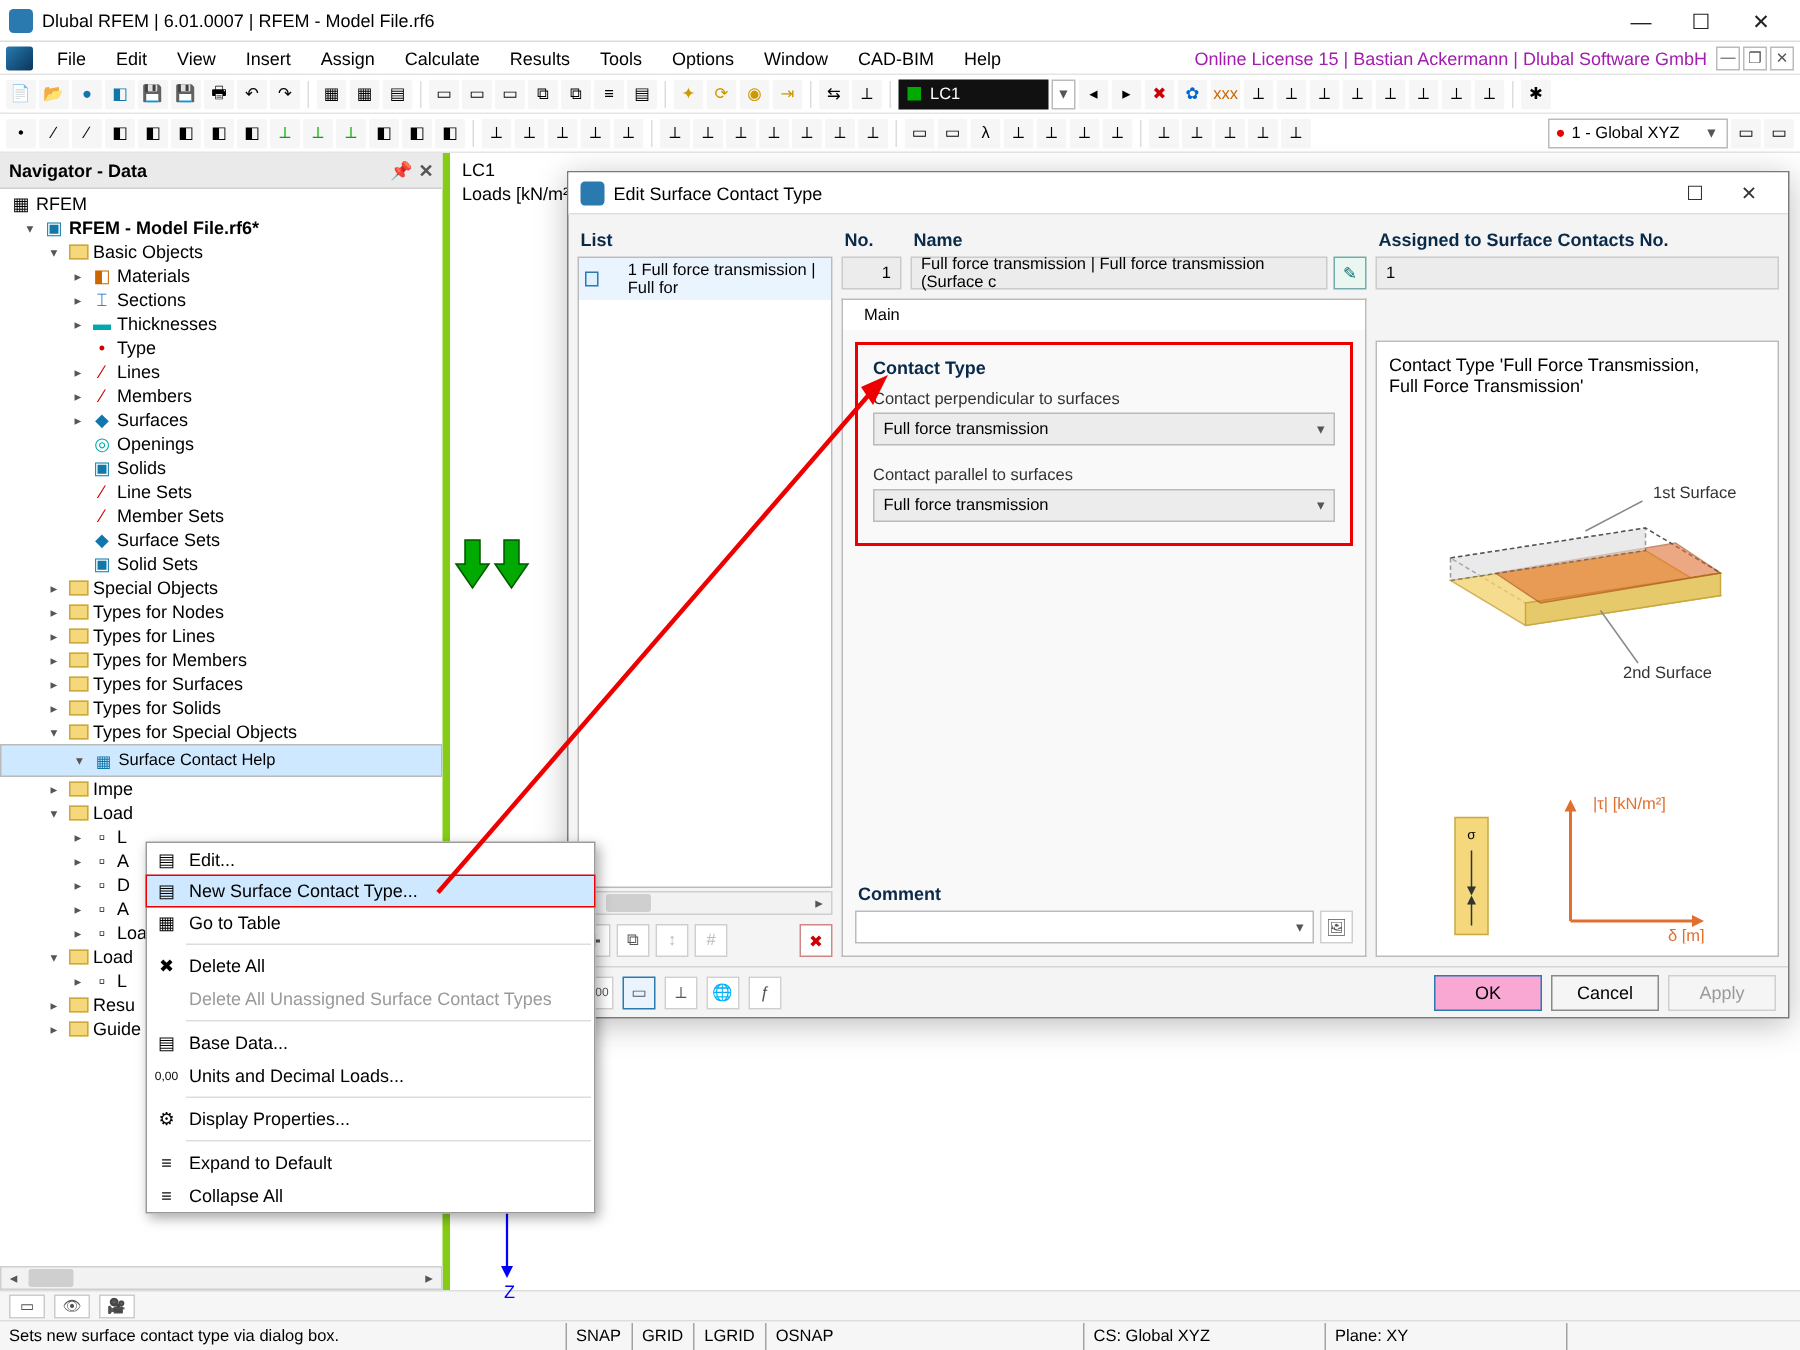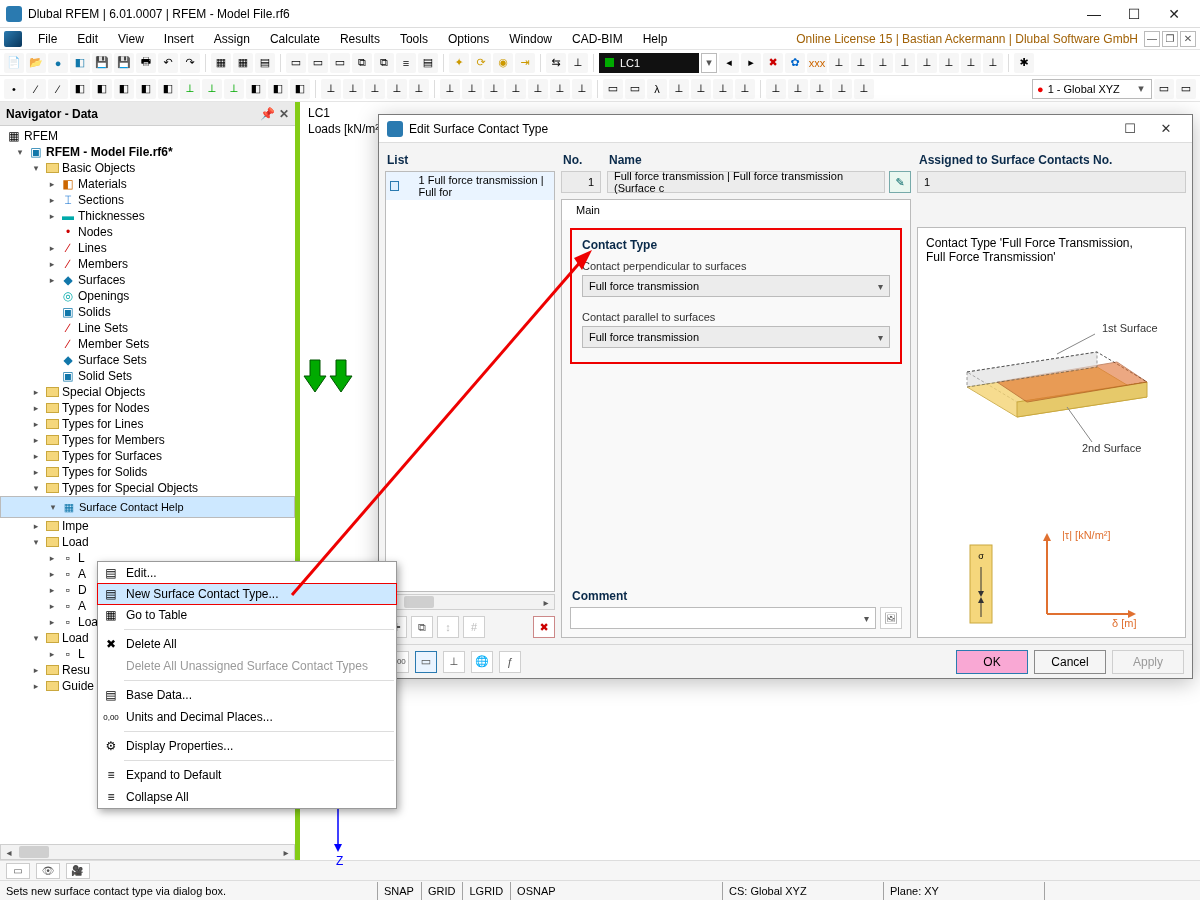--- a/index.html
+++ b/index.html
@@ -7,21 +7,21 @@
   
   .titlebar { height:28px; background:#fff; border-bottom:1px solid #ddd; display:flex; align-items:center; padding:0 6px; }
   .titlebar .ico { width:16px; height:16px; background:#2a7ab0; border-radius:3px; margin-right:6px; }
   .titlebar .title { flex:0 0 auto; }
   .titlebar .spacer { flex:1; }
   .winbtn { width:40px; height:26px; display:flex; align-items:center; justify-content:center; font-family:inherit; font-size:14px; color:#222; }
   
   .menubar { height:22px; display:flex; align-items:center; padding:0 4px; border-bottom:1px solid #e5e5e5; }
   .menubar .logo { width:18px; height:16px; background:linear-gradient(135deg,#2a7ab0,#08355a); margin-right:6px; border-radius:2px;}
   .menubar .m { padding:2px 10px; }
-  .menubar .lic { margin-left:auto; color:#a16207; padding-right:4px; }
+  .menubar .lic { margin-left:auto; color:#a21caf; padding-right:4px; }
   .menubar .minibtn { width:16px; height:16px; border:1px solid #bbb; margin-left:2px; display:flex; align-items:center; justify-content:center; font-size:10px; color:#555;}
   
   .toolbar { height:26px; display:flex; align-items:center; padding:0 4px; border-bottom:1px solid #e5e5e5; gap:2px; }
   .tb { width:20px; height:20px; border:1px solid transparent; background:#f6f6f6; border-radius:2px; display:flex; align-items:center; justify-content:center; font-size:11px; }
   .sep { width:1px; height:18px; background:#ddd; margin:0 3px; }
   .lcbox { width:100px; height:20px; background:#111; color:#fff; font-size:11px; display:flex; align-items:center; padding:0 6px; }
   .combo { height:20px; border:1px solid #bbb; background:#fff; display:flex; align-items:center; padding:0 4px; font-size:11px; }
   .dd { width:12px; text-align:center; color:#555; }
   
   .main { display:flex; height:calc(900px - 28px - 22px - 26px - 26px - 20px - 20px); }
@@ -270,21 +270,21 @@
           <span class="lbl">Sections</span>
         </div>
       <div class="row" style="padding-left:46px">
           <span class="tw">▸</span>
           <span class="ic" style="color:#0aa">▬</span>
           <span class="lbl">Thicknesses</span>
         </div>
       <div class="row" style="padding-left:46px">
           <span class="tw"></span>
           <span class="ic" style="color:#c00">•</span>
-          <span class="lbl">Nodes</span>
+          <span class="lbl">Type</span>
         </div>
       <div class="row" style="padding-left:46px">
           <span class="tw">▸</span>
           <span class="ic" style="color:#c00">∕</span>
           <span class="lbl">Lines</span>
         </div>
       <div class="row" style="padding-left:46px">
           <span class="tw">▸</span>
           <span class="ic" style="color:#c00">∕</span>
           <span class="lbl">Members</span>
@@ -514,21 +514,21 @@
     </div>
   <div class="csep"></div>
   <div class="item">
       <span class="mic">▤</span>
       <span>Base Data...</span>
     </div>
   <div class="item">
       <span class="mic">
         <span style="font-size:8px">0,00</span>
       </span>
-      <span>Units and Decimal Places...</span>
+      <span>Units and Decimal Loads...</span>
     </div>
   <div class="csep"></div>
   <div class="item">
       <span class="mic">⚙</span>
       <span>Display Properties...</span>
     </div>
   <div class="csep"></div>
   <div class="item">
       <span class="mic">≡</span>
       <span>Expand to Default</span>

